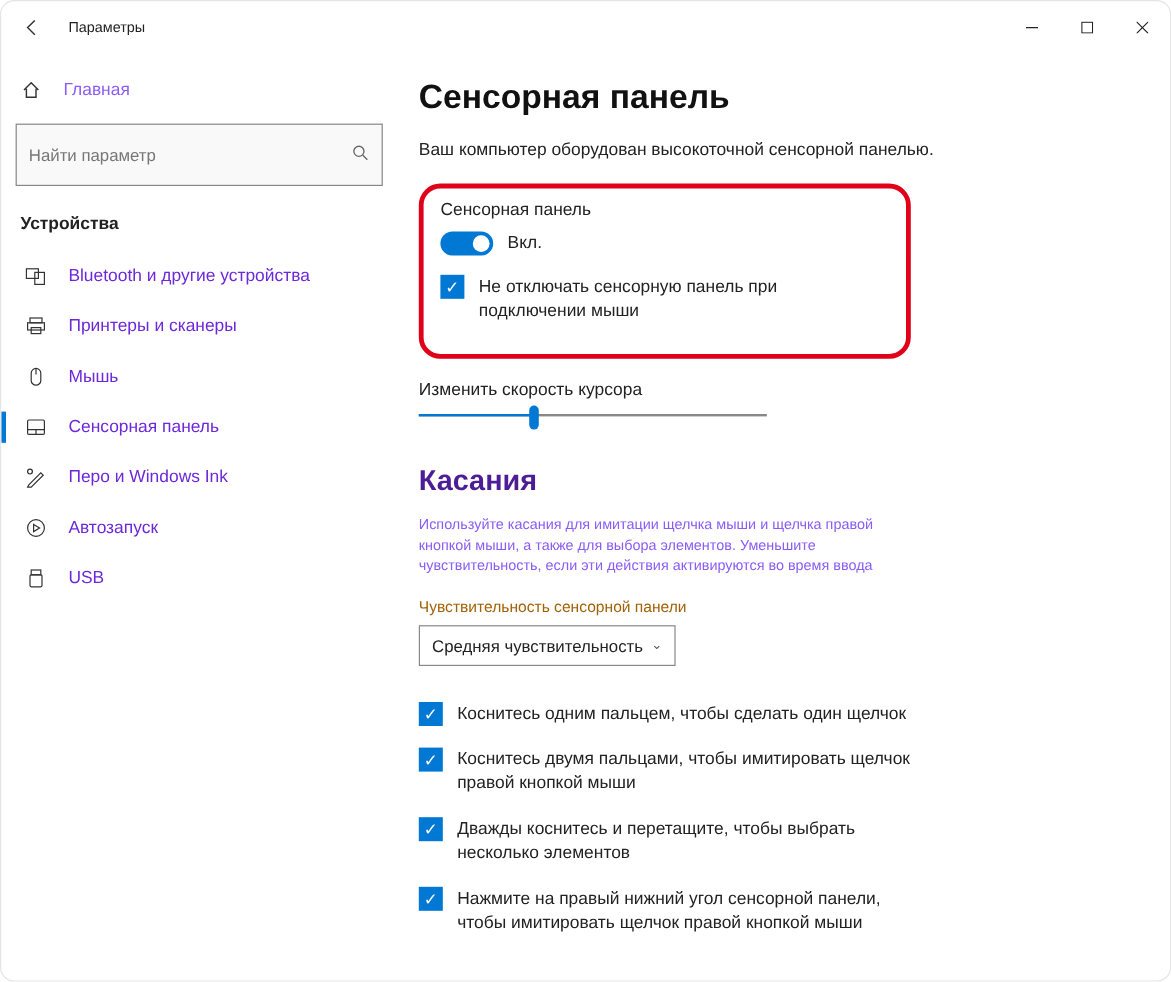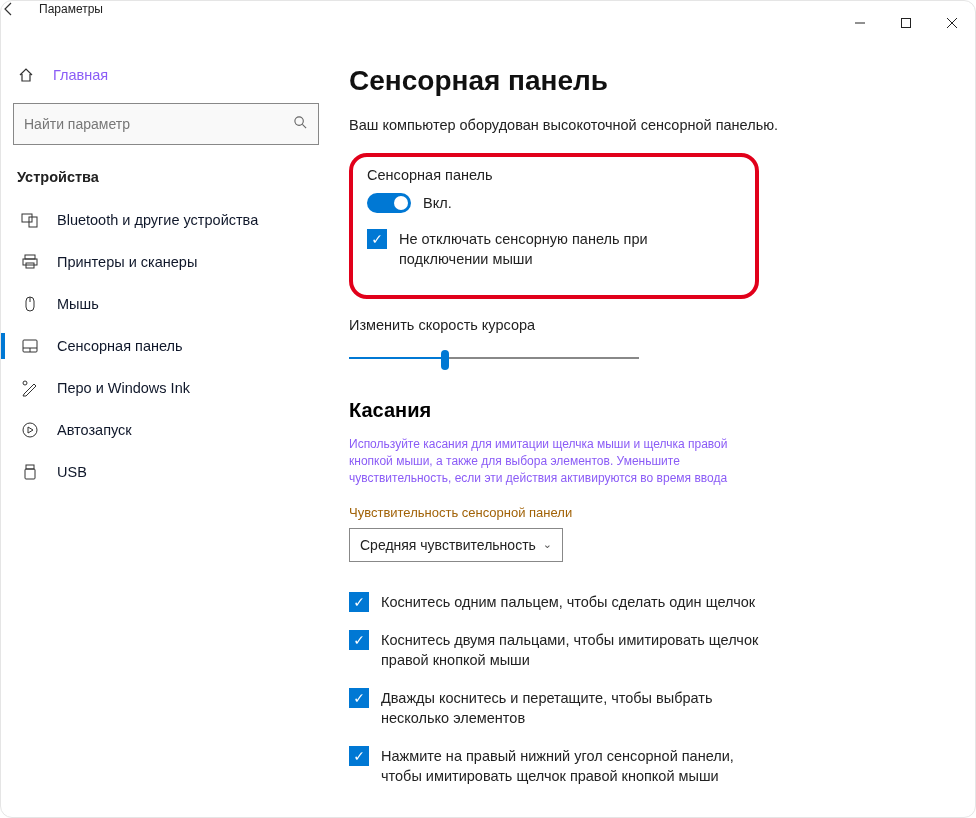--- a/index.html
+++ b/index.html
@@ -1,62 +1,62 @@
 <!DOCTYPE html>
 <html><head>
 <meta charset="utf-8">
 <style>
   * { box-sizing: border-box; margin: 0; padding: 0; font-family: "Segoe UI", Tahoma, sans-serif; }
   body { background: #fff; width: 976px; height: 818px; overflow: hidden; border-radius: 12px; border: 1px solid #e5e5e5; position: relative; }
   .window { width: 100%; height: 100%; display: flex; flex-direction: column; }
 
   
-  .titlebar { height: 44px; display: flex; align-items: flex-start; justify-content: space-between; }
+  .titlebar { height: 44px; display: flex; align-items: center; padding-left: 18px; justify-content: space-between; }
   .titlebar-left { display:flex; align-items:center; gap:22px; }
   .back-btn { width:16px; height:16px; display:flex; align-items:center; justify-content:center; color:#333; font-size:16px; }
   .app-title { font-size:12px; color:#222; }
   .win-controls { display:flex; }
   .win-btn { width:46px; height:44px; display:flex; align-items:center; justify-content:center; color:#222; font-size:14px;}
   .win-btn svg { width:10px; height:10px; }
 
   
   .content { flex:1; display:flex; overflow:hidden; }
   .sidebar { width: 330px; padding: 14px 8px 0 8px; display:flex; flex-direction:column; }
   .home-item { display:flex; align-items:center; gap:18px; padding:8px 8px 8px 8px; margin-bottom:12px; font-size:14.5px; color:#8b5cf6;}
   .home-item .icon { width:18px; display:flex; justify-content:center; color:#333; }
-  .search-box { margin: 0 4px 18px 4px; height:42px; border:1px solid #888; background:#f9f9f9; display:flex; align-items:center; padding:0 10px; justify-content:space-between; font-size:14px; color:#666;}
+  .search-box { margin: 0 4px 18px 4px; height:52px; border:1px solid #888; background:#f9f9f9; display:flex; align-items:center; padding:0 10px; justify-content:space-between; font-size:14px; color:#666;}
   .search-box .search-text { color:#777; }
   .section-label { font-weight:700; font-size:14.5px; color:#222; padding:6px 8px 14px 8px; }
-  .nav-item { display:flex; align-items:center; gap:18px; padding:12px 8px 12px 12px; font-size:14.5px; color:#0f172a; position:relative;}
+  .nav-item { display:flex; align-items:center; gap:18px; padding:12px 8px 12px 12px; font-size:14.5px; color:#6d28d9; position:relative;}
   .nav-item.active::before { content:""; position:absolute; left:-8px; top:8px; bottom:8px; width:4px; background:#0078d4;}
   .nav-item .icon { width:18px; display:flex; justify-content:center; align-items:center; color:#333;}
   .nav-item .icon svg { width:18px; height:18px; }
 
   
   .panel { flex:1; padding: 20px 30px 0 18px; overflow:hidden; }
   .page-title { font-size:28px; font-weight:600; color:#111; margin-bottom:20px; }
   .subtitle { font-size:14.5px; color:#222; margin-bottom:20px;}
   .highlight-box { border:4px solid #e1001a; border-radius:18px; padding:10px 14px 14px 14px; margin-bottom:18px; width: 410px;}
   .group-label { font-size:14.5px; color:#222; margin-bottom:10px;}
   .toggle-row { display:flex; align-items:center; gap:12px; margin-bottom:16px;}
   .toggle { width:44px; height:20px; border-radius:10px; background:#0078d4; position:relative;}
   .toggle::after { content:""; position:absolute; right:3px; top:3px; width:14px; height:14px; border-radius:50%; background:#fff;}
   .toggle-label { font-size:14.5px; color:#222;}
   .check-row { display:flex; align-items:flex-start; gap:12px; font-size:14.5px; color:#222; margin-bottom:12px;}
   .checkbox { width:20px; height:20px; min-width:20px; background:#0078d4; display:flex; align-items:center; justify-content:center; color:#fff; font-size:14px; line-height:1;}
   .check-row span.label { padding-top:1px; line-height:1.35;}
 
-  .slider-label { font-size:14.5px; color:#222; margin-bottom:14px;}
+  .slider-label { font-size:14.5px; color:#222; margin-bottom:2px;}
   .slider { width:290px; height:24px; position:relative; margin-bottom:28px;}
   .slider .track { position:absolute; top:10px; left:0; right:0; height:2px; background:#888;}
   .slider .fill { position:absolute; top:10px; left:0; width:33%; height:2px; background:#0078d4;}
   .slider .thumb { position:absolute; top:3px; left:33%; width:8px; height:20px; margin-left:-4px; background:#0078d4; border-radius:4px 4px 4px 4px;}
   .slider .thumb::after { content:""; position:absolute; left:-8px; top:-3px; width:24px; height:24px; border-radius:50%; }
 
-  .section-heading { font-size:20px; font-weight:600; color:#000000; margin-bottom:14px;}
+  .section-heading { font-size:24px; font-weight:600; color:#4c1d95; margin-bottom:14px;}
   .description { font-size:12px; color:#8b5cf6; line-height:1.4; margin-bottom:18px; max-width:420px;}
   .dropdown-label { font-size:13px; color:#a16207; margin-bottom:8px;}
   .dropdown { width:214px; height:34px; border:1px solid #888; display:flex; align-items:center; justify-content:space-between; padding:0 10px; font-size:14px; color:#222; margin-bottom:30px;}
   .dropdown .chev { color:#555; font-size:11px;}
   .checks-group .check-row { margin-bottom:18px; max-width:420px;}
 </style>
 </head>
 <body>
 
 <div class="window">

